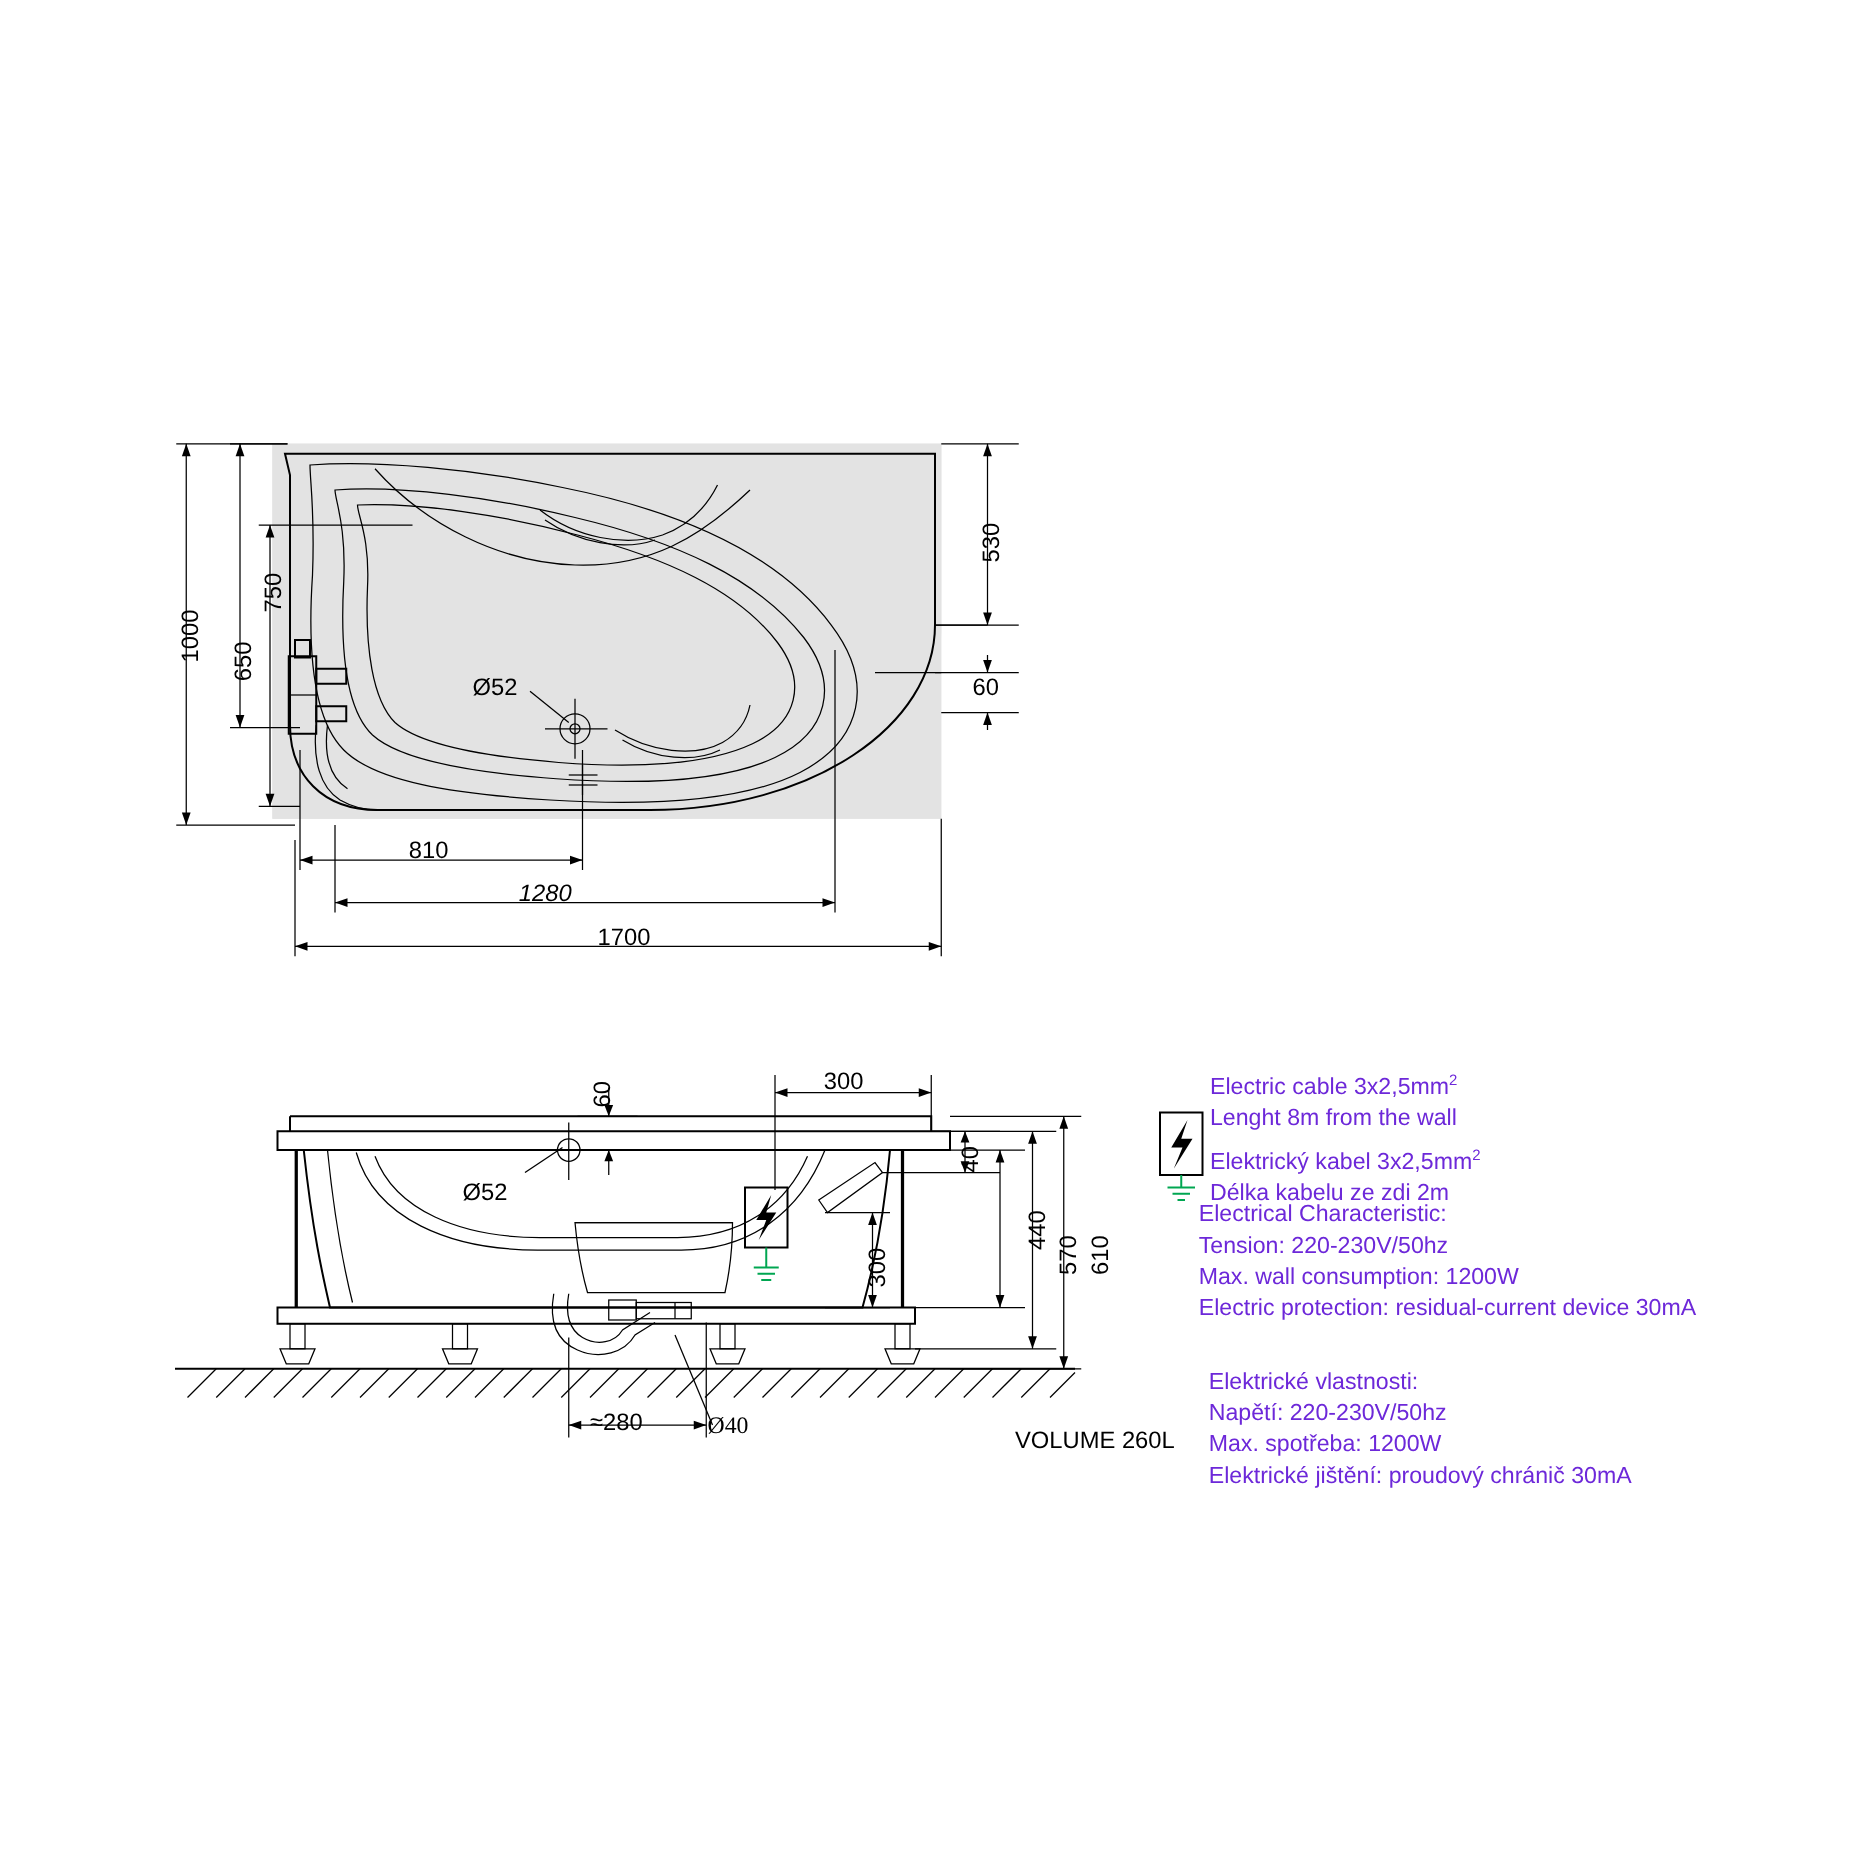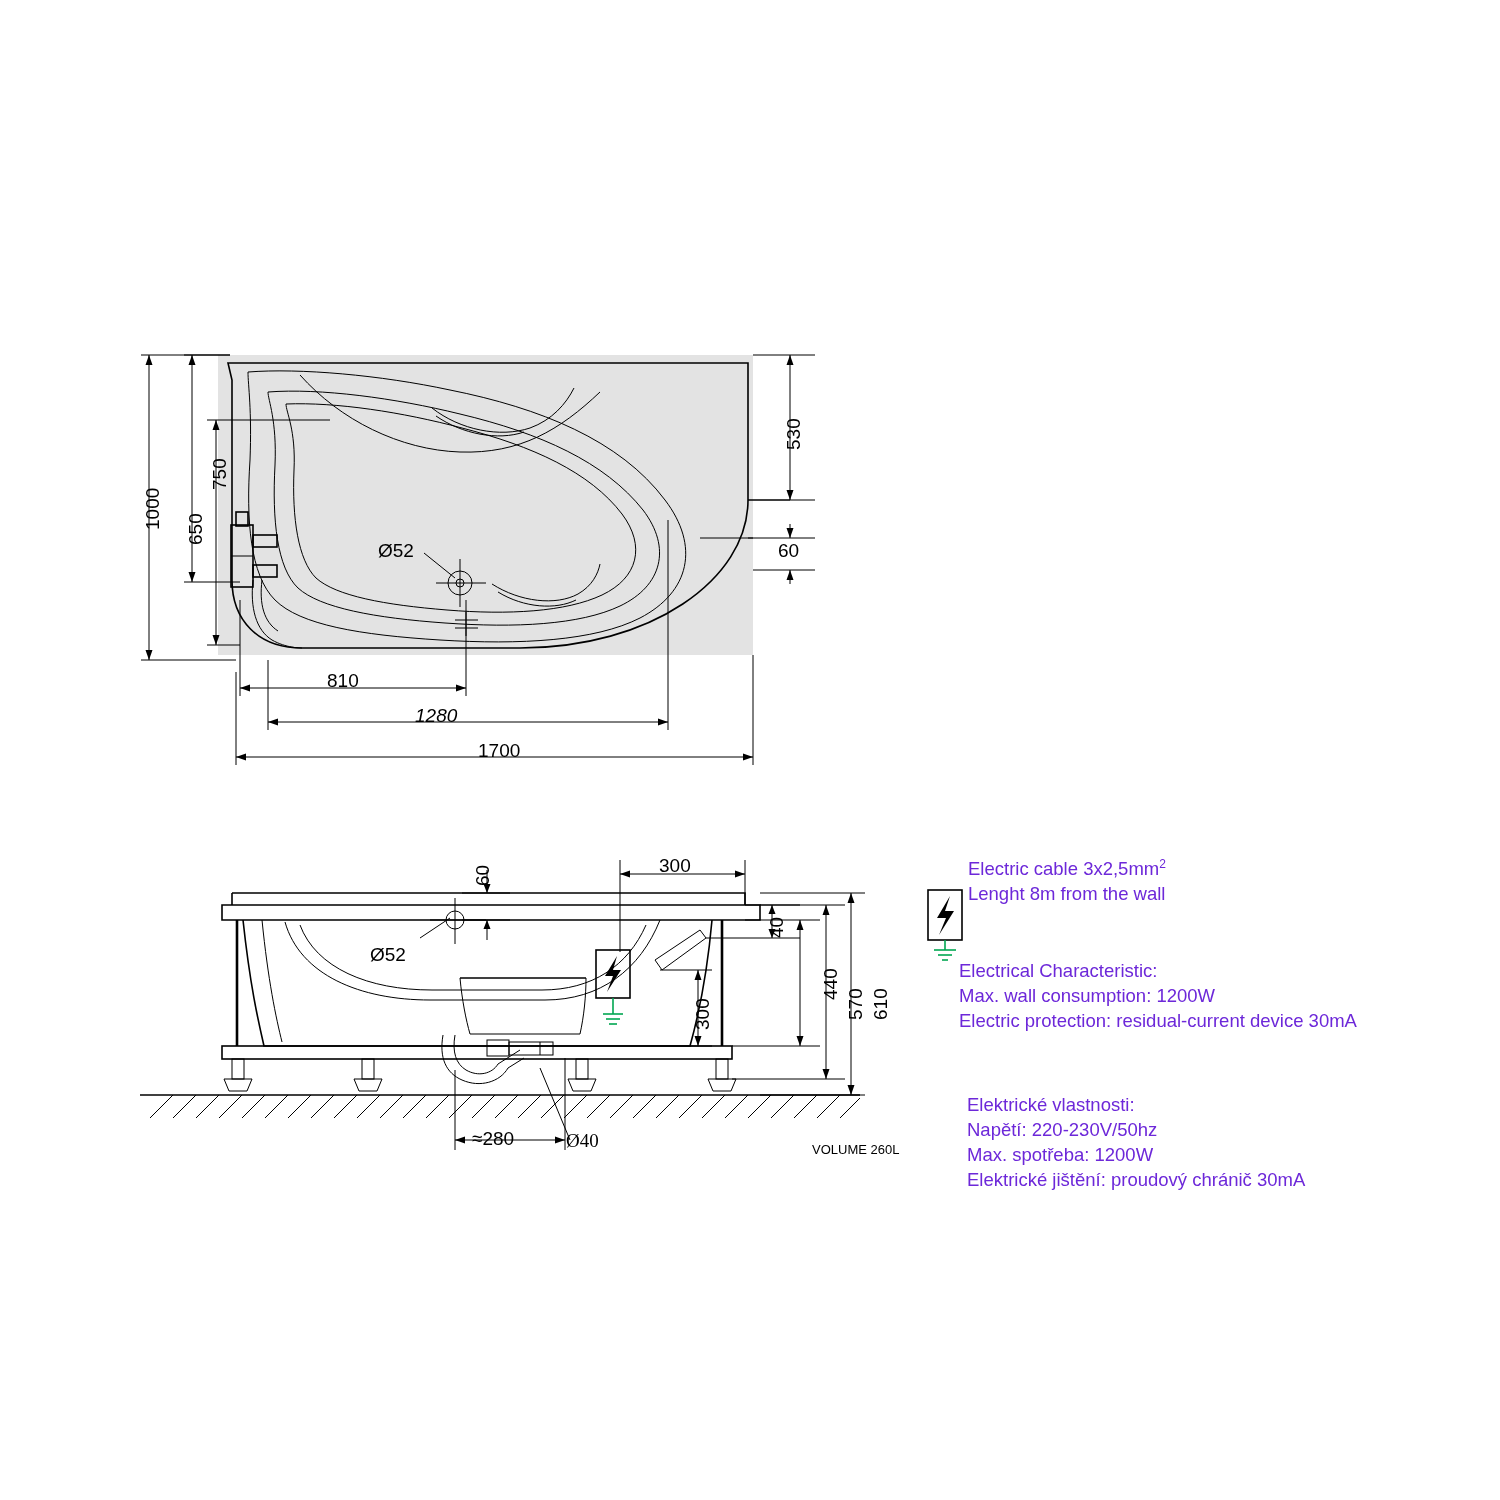--- a/index.html
+++ b/index.html
@@ -41,21 +41,21 @@
     white-space: nowrap;
   }
   .note-line { display: block; }
   .sup {
     font-size: 12px;
     vertical-align: super;
   }
   .volume-label {
     position: absolute;
     font-family: "Liberation Sans", sans-serif;
-    font-size: 13px;
+    font-size: 19px;
     color: #000;
     white-space: nowrap;
   }
   svg { display: block; }
   .ln { stroke: #000; fill: none; }
   .thin { stroke-width: 1; }
   .med { stroke-width: 1.6; }
   .thick { stroke-width: 2.6; }
   .hatch { stroke: #000; stroke-width: 1; }
   .fillgrey { fill: #e3e3e3; stroke: none; }
@@ -386,23 +386,28 @@
   <div class="dim-label" style="left:472px; top:1128px;">≈280</div>
   <div class="dim-label" style="left:370px; top:944px;">Ø52</div>
   <div class="dim-label" style="left:566px; top:1130px;font-family:Liberation Serif, serif;">Ø40</div>
   <div class="volume-label" style="left:812px; top:1142px;">VOLUME 260L</div>
 
   <div class="note-block" style="left:968px; top:852px;">
     <span class="note-line"><span>Electric cable 3x2,5mm</span><span class="sup">2</span></span>
     <span class="note-line">Lenght 8m from the wall</span>
   </div>
 
+  <div class="note-block" style="left:968px; top:912px;">
+    <span class="note-line"><span>Elektrický kabel 3x2,5mm</span><span class="sup">2</span></span>
+    <span class="note-line">Délka kabelu ze zdi 2m</span>
+  </div>
 
   <div class="note-block" style="left:943px; top:958px;margin-left:16px;">
     <span class="note-line">Electrical Characteristic:</span>
+    <span class="note-line">Tension: 220-230V/50hz</span>
     <span class="note-line">Max. wall consumption: 1200W</span>
     <span class="note-line">Electric protection: residual-current device 30mA</span>
   </div>
 
   <div class="note-block" style="left:943px; top:1092px;margin-left:24px;">
     <span class="note-line">Elektrické vlastnosti:</span>
     <span class="note-line">Napětí: 220-230V/50hz</span>
     <span class="note-line">Max. spotřeba: 1200W</span>
     <span class="note-line">Elektrické jištění: proudový chránič 30mA</span>
   </div>

